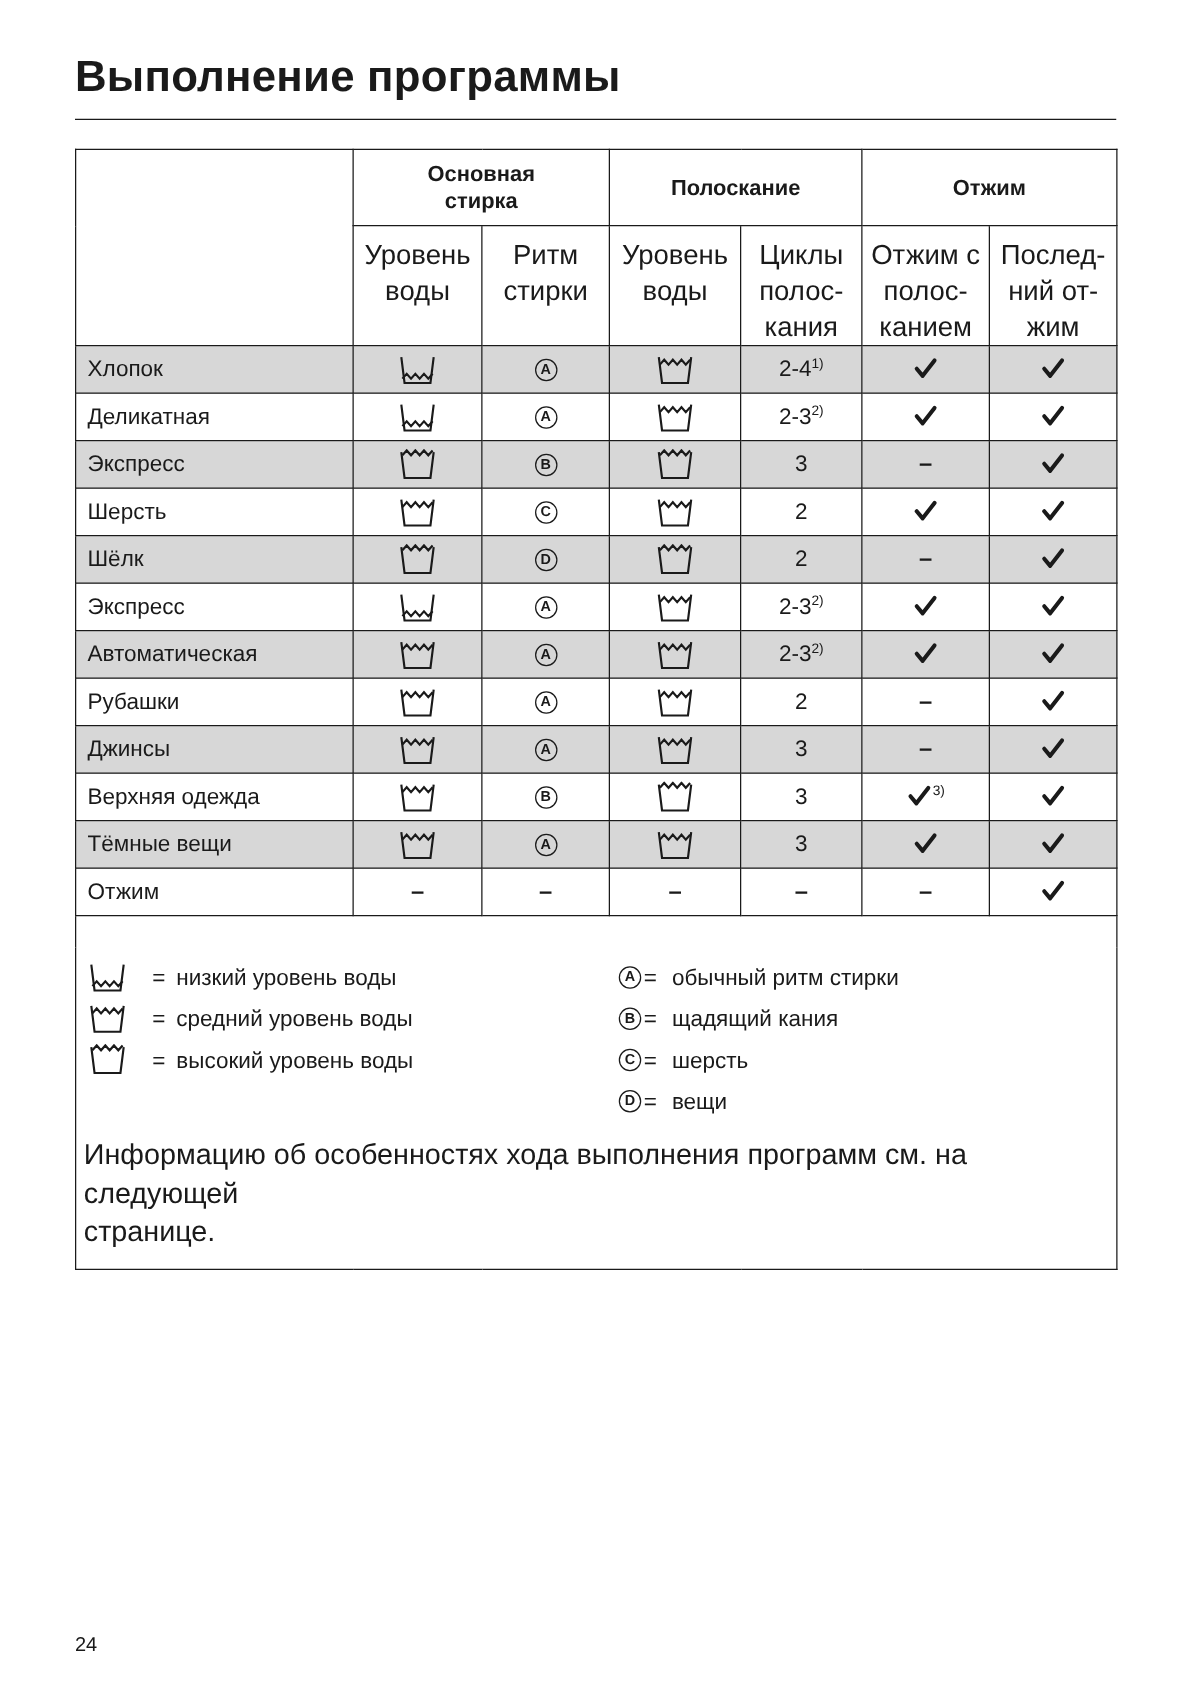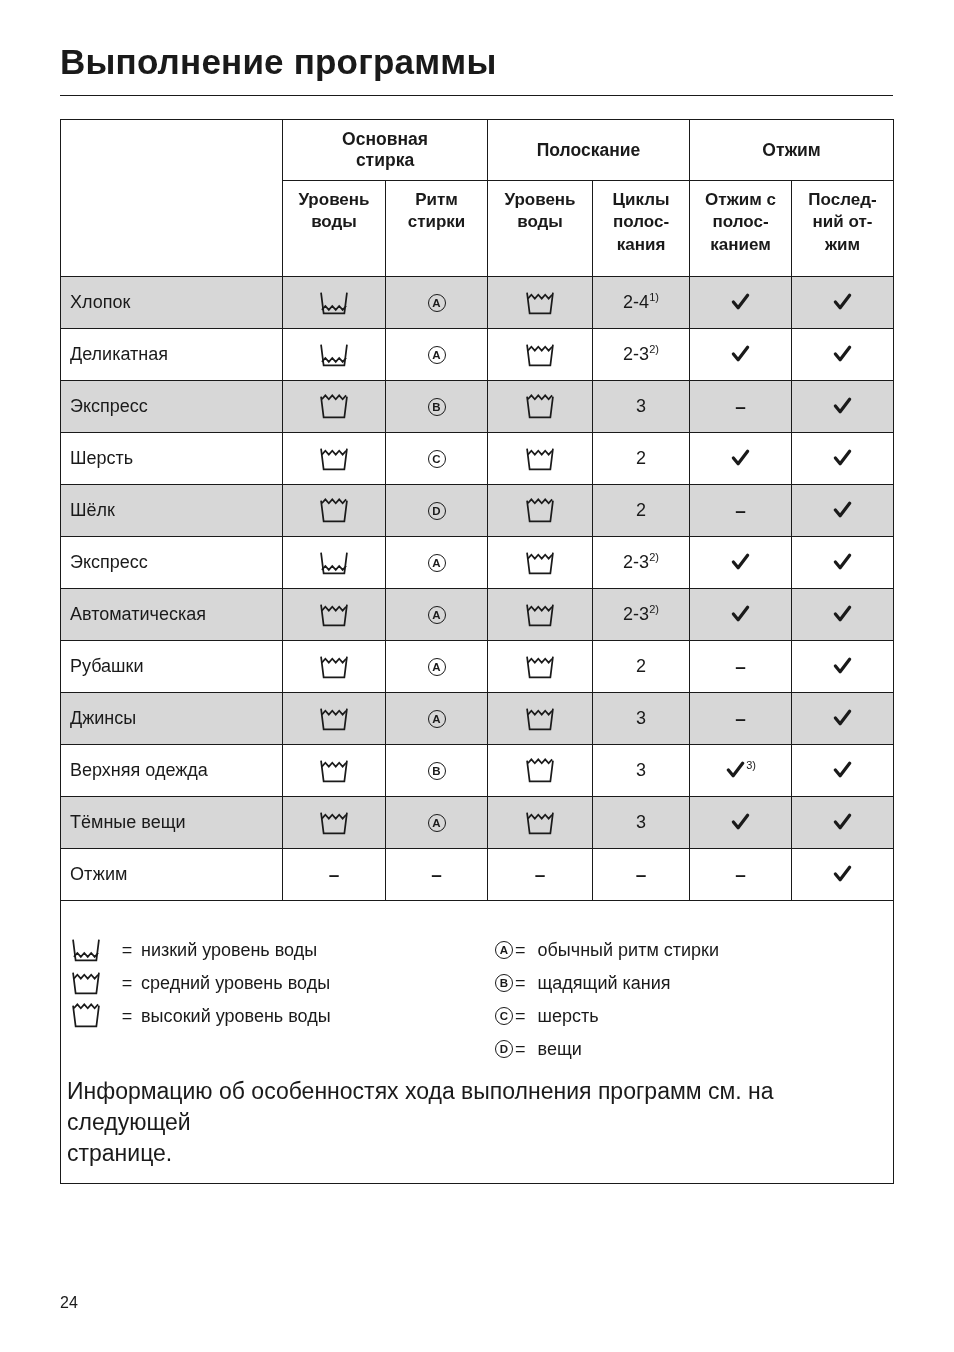--- a/index.html
+++ b/index.html
@@ -26,25 +26,25 @@
   }
   .prog-table th, .prog-table td { border: 1px solid #1a1a1a; padding: 0; }
   .prog-table td.plain { border: none; }
 
   tr.group-row th {
     height: 61px; font-size: 17.5px; font-weight: bold;
     text-align: center; vertical-align: middle;
     white-space: pre-line; line-height: 1.2; background:#fff;
   }
   tr.sub-row th {
-    height: 96px; font-size: 17px; font-weight: bold;
+    height: 96px; font-size: 22px; font-weight: normal;
     text-align: center; vertical-align: top; padding-top: 8px;
     white-space: pre-line; line-height: 1.32; background:#fff;
   }
-  tr.prog { height: 52px; }
+  tr.prog { height: 38px; }
   tr.prog td { font-size: 18px; }
   tr.prog.shaded td { background: #d7d7d7; }
   td.name { text-align: left; padding-left: 9px; }
   td.val { text-align: center; }
 
   .water-icon { display: inline-block; vertical-align: middle; line-height: 0; }
   .water-icon svg { display: inline-block; }
   .circle-letter {
     display: inline-flex; align-items: center; justify-content: center;
     width: 18px; height: 18px; border: 1.5px solid #1a1a1a; border-radius: 50%;
@@ -60,21 +60,21 @@
   .legend-right { flex: 1; }
   .legend-row { display: flex; align-items: center; height: 33px; }
   .legend-icon { width: 46px; display: inline-flex; align-items: center; line-height: 0; }
   .legend-eq { width: 28px; text-align: center; }
   .legend-eq-tight { margin: 0 12px 0 2px; }
   .legend-right .legend-row .circle-letter { flex: 0 0 auto; }
   .note-text {
     padding: 4px 8px 14px 6px; font-size: 23px; line-height: 1.35;
     white-space: pre-line;
   }
-  .page-number { position: absolute; left: 60px; bottom: 40px; font-size: 16px; }
+  .page-number { position: absolute; left: 60px; bottom: 26px; font-size: 16px; }
 </style>
 </head>
 <body>
 
 <div class="page">
 
   <h1 class="title">Выполнение программы</h1>
   <hr class="title-rule">
 
   <table class="prog-table">

